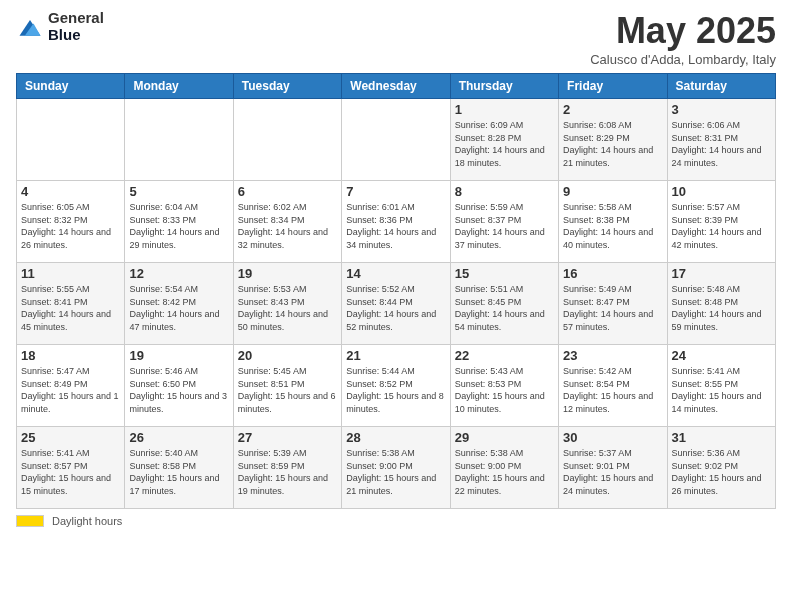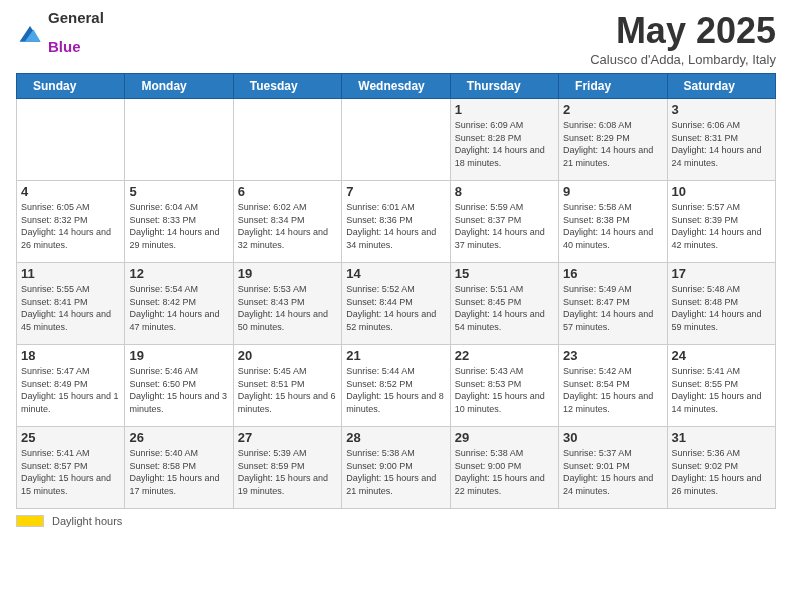--- a/index.html
+++ b/index.html
@@ -34,22 +34,21 @@
       line-height: 1.1;
     }
     .logo-general {
       font-size: 15px;
       font-weight: bold;
       color: #333;
     }
     .logo-blue {
       font-size: 15px;
       font-weight: bold;
-      color: #a21caf;
-      margin-top: 12px;
+      color: #0f172a;
     }
     .logo-icon {
       width: 28px;
       height: 28px;
     }
     .title-block {
       text-align: right;
     }
     .month-title {
       font-size: 36px;
@@ -64,21 +63,21 @@
       flex: 1;
       border-collapse: collapse;
       width: 100%;
       table-layout: fixed;
     }
     .calendar thead tr th {
       background: #2a7abf;
       color: #fff;
       font-size: 12px;
       font-weight: bold;
-      padding: 5px 16px;
+      padding: 5px 8px;
       border: 1px solid #1a5a9a;
       text-align: left;
     }
     .calendar tbody tr td {
       border: 1px solid #ccc;
       vertical-align: top;
       padding: 3px 4px;
       font-size: 9.5px;
       color: #333;
       background: #fff;

